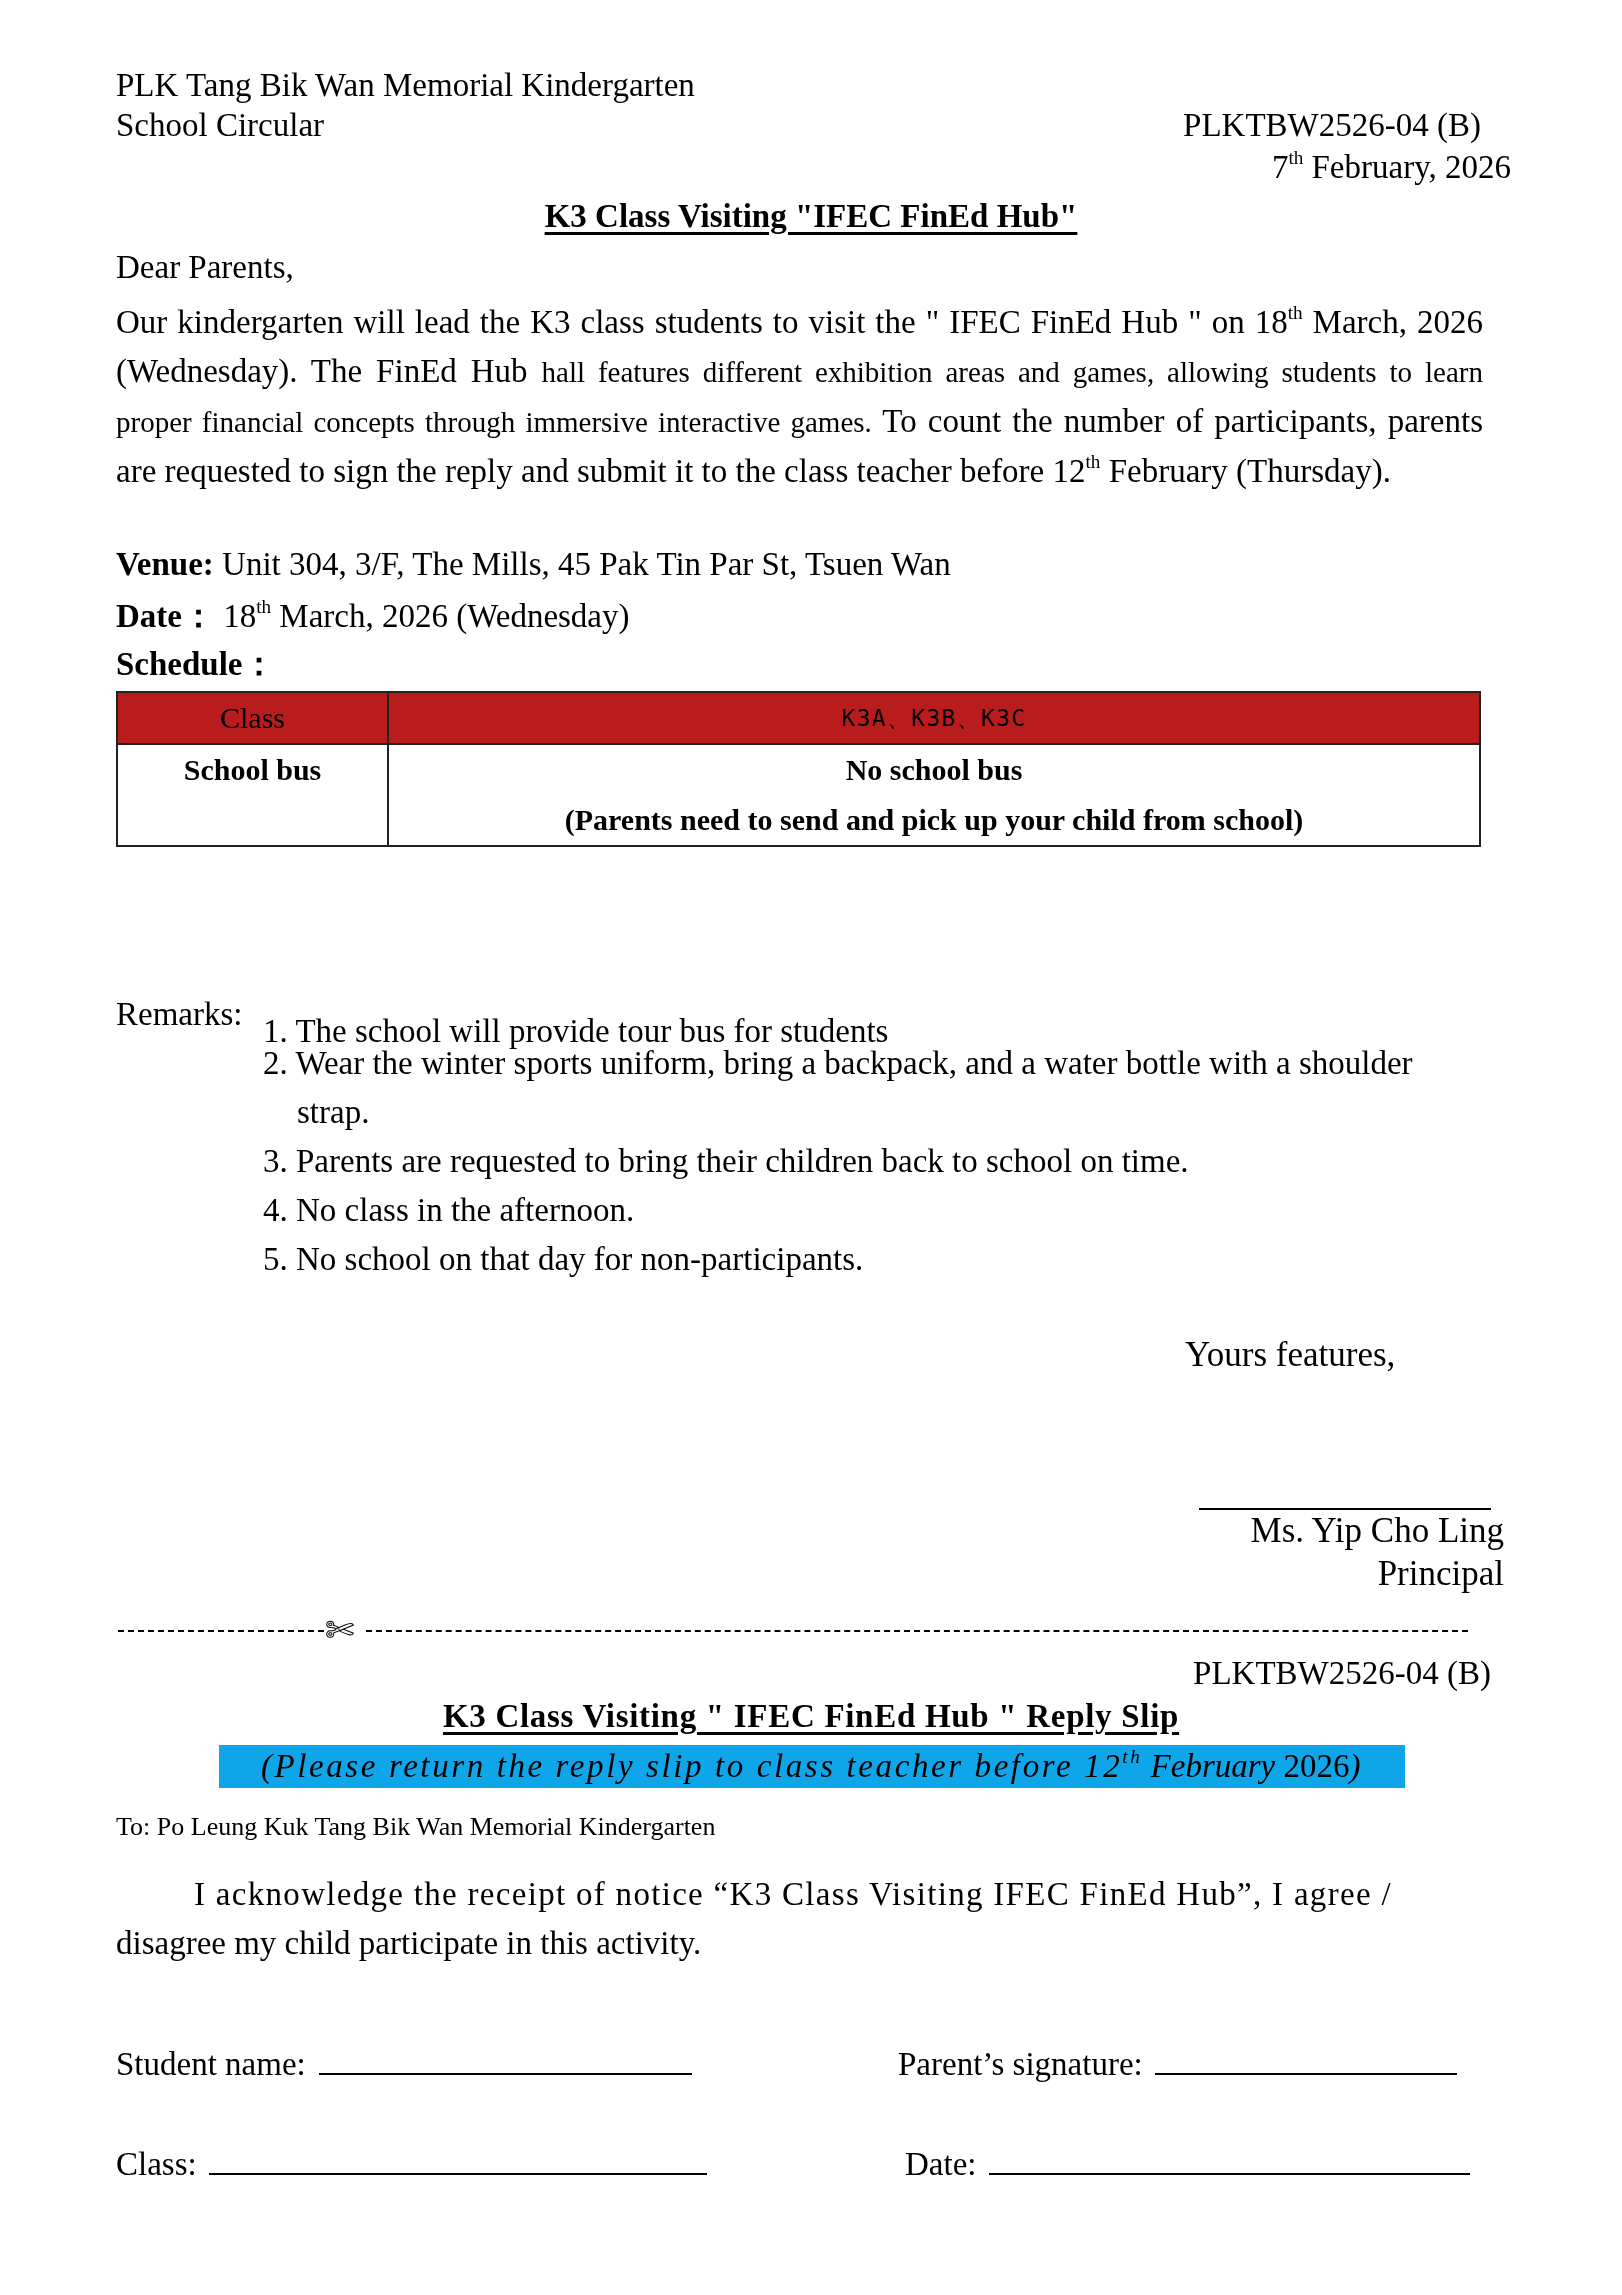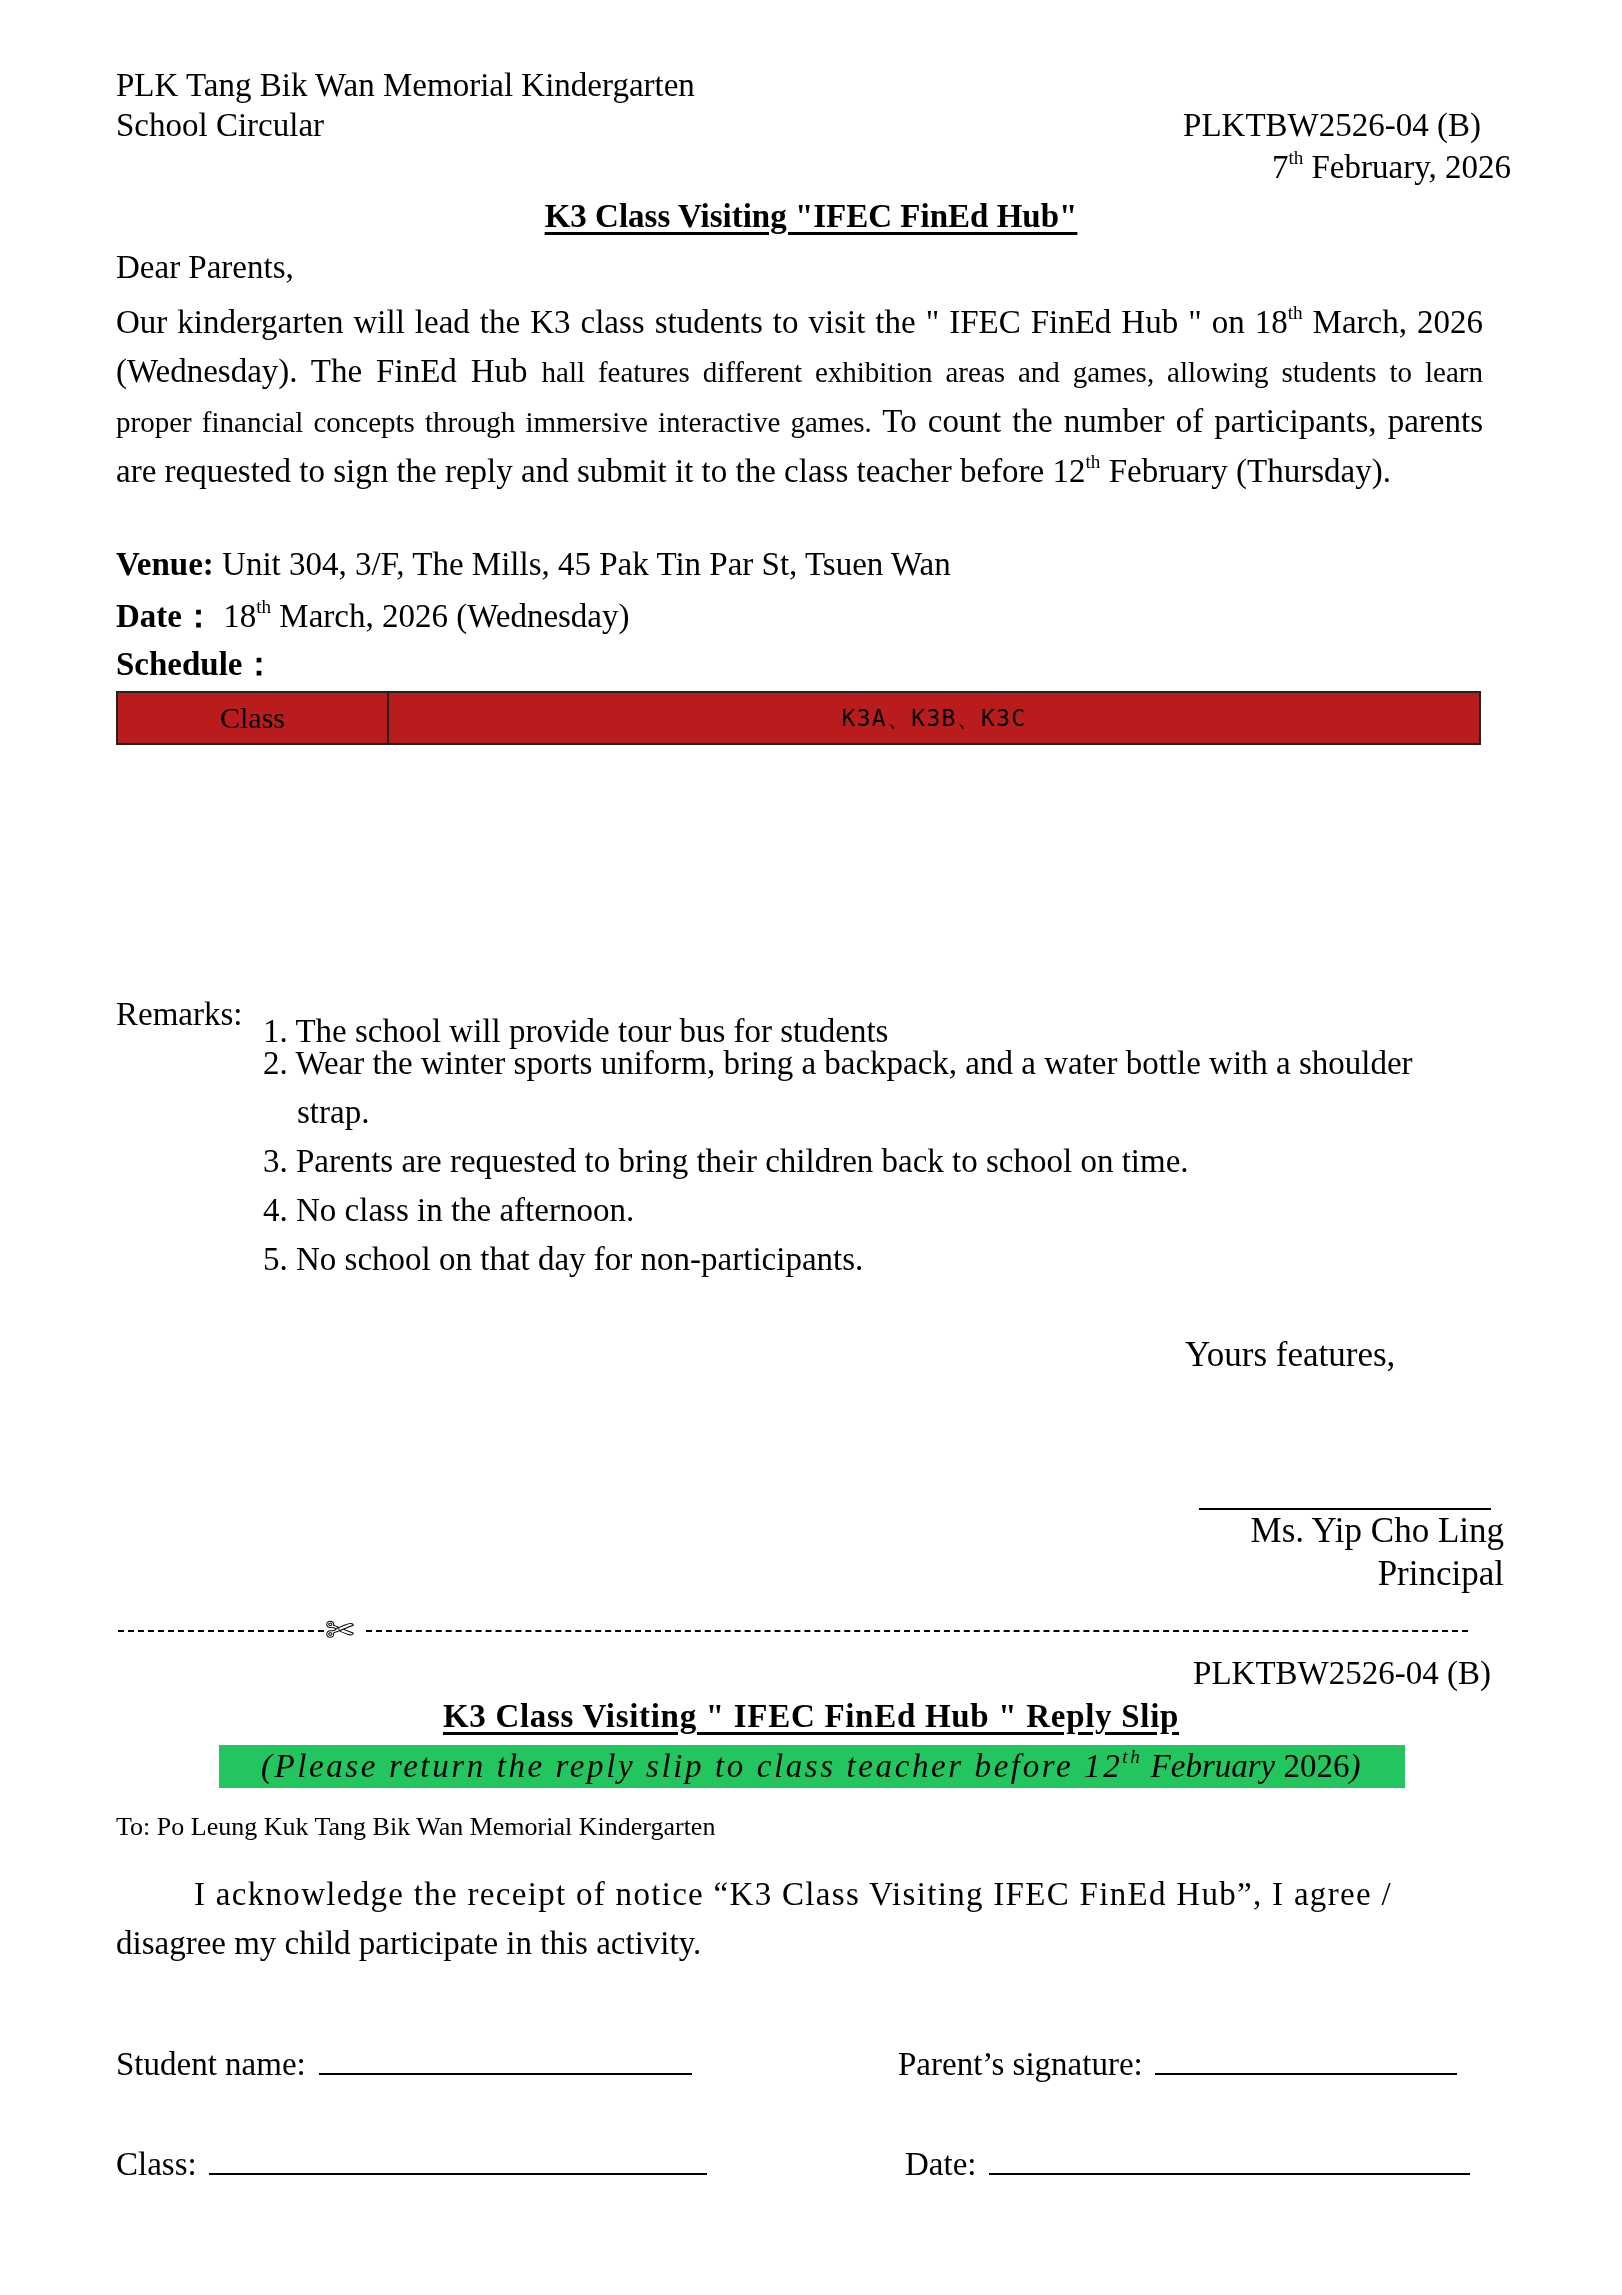--- a/index.html
+++ b/index.html
@@ -20,21 +20,21 @@
   }
   table.sched td { border: 2px solid #222; text-align: center; vertical-align: top; padding: 0; }
   table.sched td.lbl { width: 269px; font-weight: bold; }
   table.sched tr.head td { background: #b91c1c; font-weight: normal; height: 50px; vertical-align: middle; }
   table.sched tr.head td.cls-val { font-family: "DejaVu Sans Mono", "Liberation Mono", monospace; font-size: 23px; letter-spacing: 1.3px; }
   .dash {
     position: absolute; height: 0; border-top: 2.6px dashed #000;
   }
   .sig-line { position: absolute; left: 1199px; top: 1508px; width: 292px; height: 0; border-top: 2px solid #000; }
   .note-box {
-    position: absolute; left: 219px; top: 1745px; width: 1186px; height: 43px; background: #22c55e;
+    position: absolute; left: 219px; top: 1745px; width: 1186px; height: 43px; background: #0ea5e9;
     font-size: 33px; line-height: 43px; letter-spacing: 2.6px; text-align: center; white-space: nowrap;
   }
   .note-box i { font-style: italic; }
   .blank { display: inline-block; border-bottom: 2.6px solid #000; vertical-align: baseline; height: 26px; }
 </style>
 </head>
 <body>
 
 <div class="abs" style="left:116px; top:67px;">PLK Tang Bik Wan Memorial Kindergarten</div>
 <div class="abs" style="left:116px; top:107px;">School Circular</div>
@@ -57,20 +57,27 @@
 <div class="abs" style="left:116px; top:594px;">
   <span class="b">Date：</span><span> 18</span><sup>th</sup><span> March, 2026 (Wednesday)</span>
 </div>
 <div class="abs b" style="left:116px; top:642px;">Schedule：</div>
 
 <table class="sched">
   <tbody>
       <tr class="head">
     <td class="lbl" style="font-weight:normal;">Class</td>
     <td class="cls-val">K3A、K3B、K3C</td>
+  </tr>
+  <tr>
+    <td class="lbl" style="height:98px;">School bus</td>
+    <td class="b">
+      <div>No school bus</div>
+      <div>(Parents need to send and pick up your child from school)</div>
+    </td>
   </tr>
 </tbody>
   </table>
 
 <div class="abs" style="left:116px; top:996px;">Remarks: </div>
 <div class="abs" style="left:263px; top:996px;margin-top:17px;">1. The school will provide tour bus for students</div>
 <div class="abs" style="left:263px; top:1045px;">2. Wear the winter sports uniform, bring a backpack, and a water bottle with a shoulder</div>
 <div class="abs" style="left:297px; top:1094px;">strap.</div>
 <div class="abs" style="left:263px; top:1143px;">3. Parents are requested to bring their children back to school on time.</div>
 <div class="abs" style="left:263px; top:1192px;">4. No class in the afternoon.</div>

